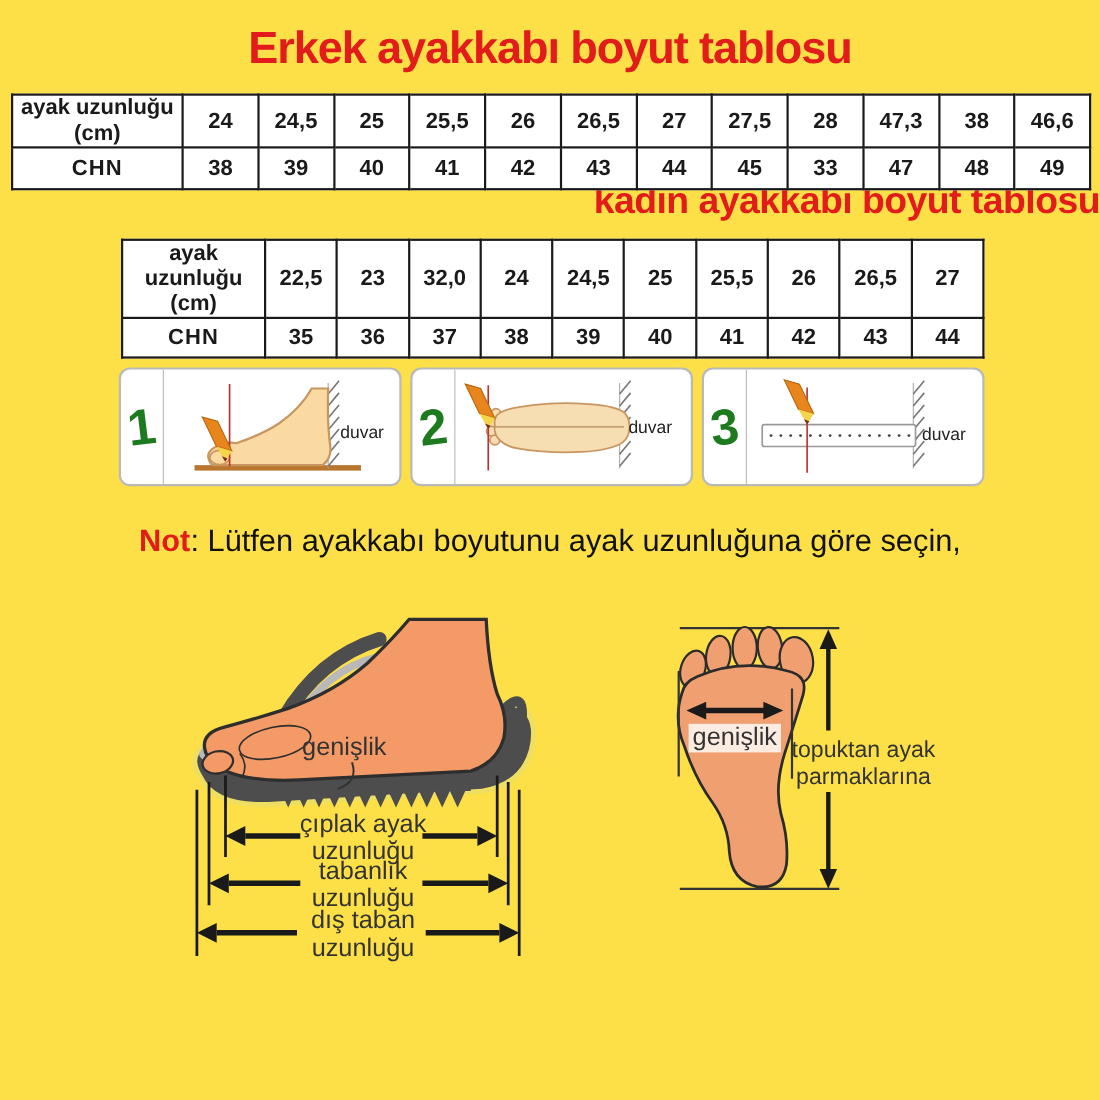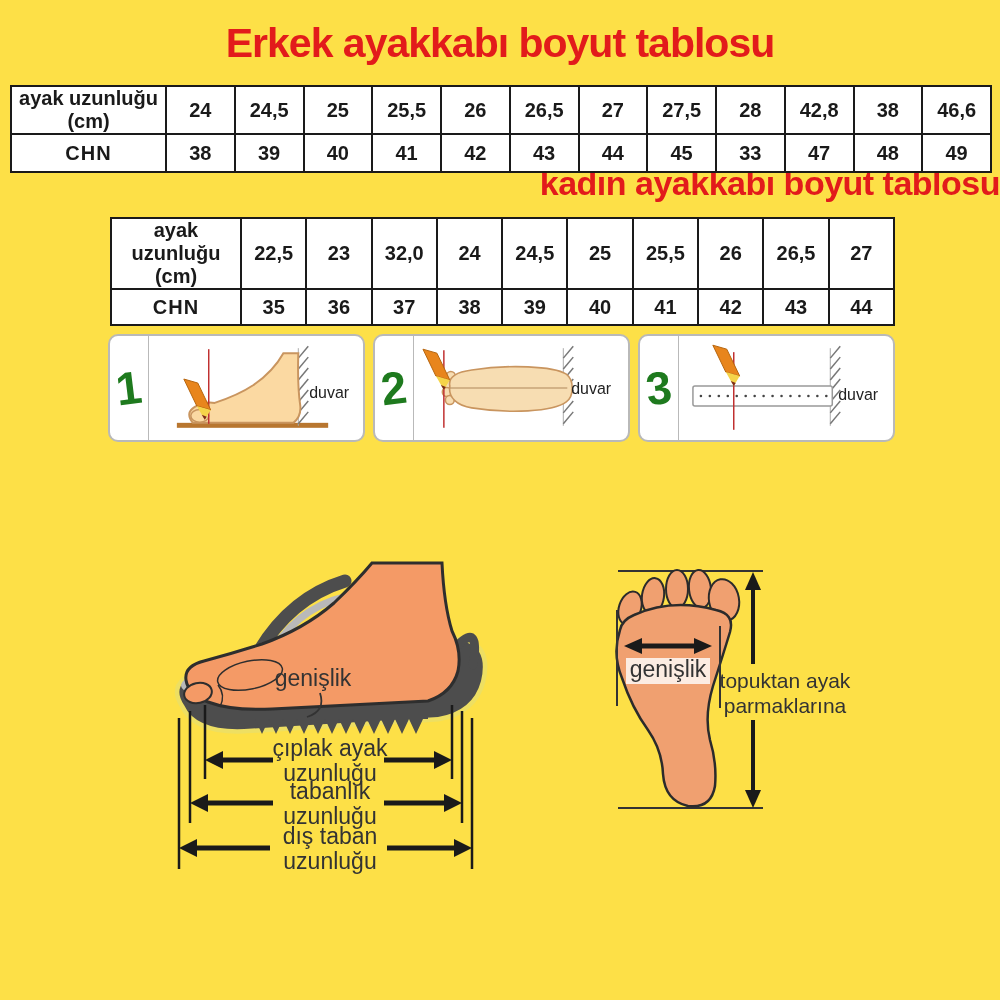--- a/index.html
+++ b/index.html
@@ -52,21 +52,21 @@
       <td class="row-label">ayak uzunluğu (cm)</td>
       <td>24</td>
       <td>24,5</td>
       <td>25</td>
       <td>25,5</td>
       <td>26</td>
       <td>26,5</td>
       <td>27</td>
       <td>27,5</td>
       <td>28</td>
-      <td>42,8</td>
+      <td>47,3</td>
       <td>38</td>
       <td>46,6</td>
     </tr>
     <tr>
       <td class="row-label row-label-chn">CHN</td>
       <td>38</td>
       <td>39</td>
       <td>40</td>
       <td>41</td>
       <td>42</td>
@@ -217,20 +217,21 @@
           <polygon points="35,43 49,47 62,74 48,70" fill="#e8851c" stroke="#b5650e" stroke-width="1"></polygon>
           <polygon points="48,70 62,74 56,84" fill="#f5d44a"></polygon>
           <polygon points="53,79 58,81 56,84" fill="#7a2a1a"></polygon>
         </g>
         <text class="wall-text" x="160" y="64">duvar</text>
       </svg>
     </div>
   </div>
 
   <div class="note">
+    <div><span class="red">Not</span><span>: Lütfen ayakkabı boyutunu ayak uzunluğuna göre seçin,</span></div>
   </div>
 
   <svg class="left-diagram" width="415" height="350" viewBox="0 0 415 350">
 
     <path d="M44,152 Q30,130 58,122 L270,98 Q305,84 328,90 Q348,98 341,128 Q333,158 298,164 L104,176 Q56,178 44,152 Z" fill="none" stroke="#eedf62" stroke-width="9"></path>
     <path d="M44,152 Q30,130 58,122 L270,98 Q305,84 328,90 Q348,98 341,128 Q333,158 298,164 L104,176 Q56,178 44,152 Z" fill="#4d4d4d"></path>
     <path d="M115,166 L122,181 129,166 136,181 143,166 150,181 157,166 164,181 171,166 178,181 185,166 192,181 199,166 206,181 213,166 220,181 227,166 234,181 241,166 248,181 255,166 262,181 269,166 276,181 283,166 288,166 L288,156 115,156 Z" fill="#4d4d4d"></path>
     <ellipse cx="180" cy="116" rx="140" ry="24" transform="rotate(-7 180 116)" fill="#b9b9b9"></ellipse>
     <path d="M118,100 Q150,45 205,28" fill="none" stroke="#4d4d4d" stroke-width="13" stroke-linecap="round"></path>
     <path d="M126,108 Q154,56 204,44" fill="none" stroke="#b9b9b9" stroke-width="7" stroke-linecap="round"></path>

